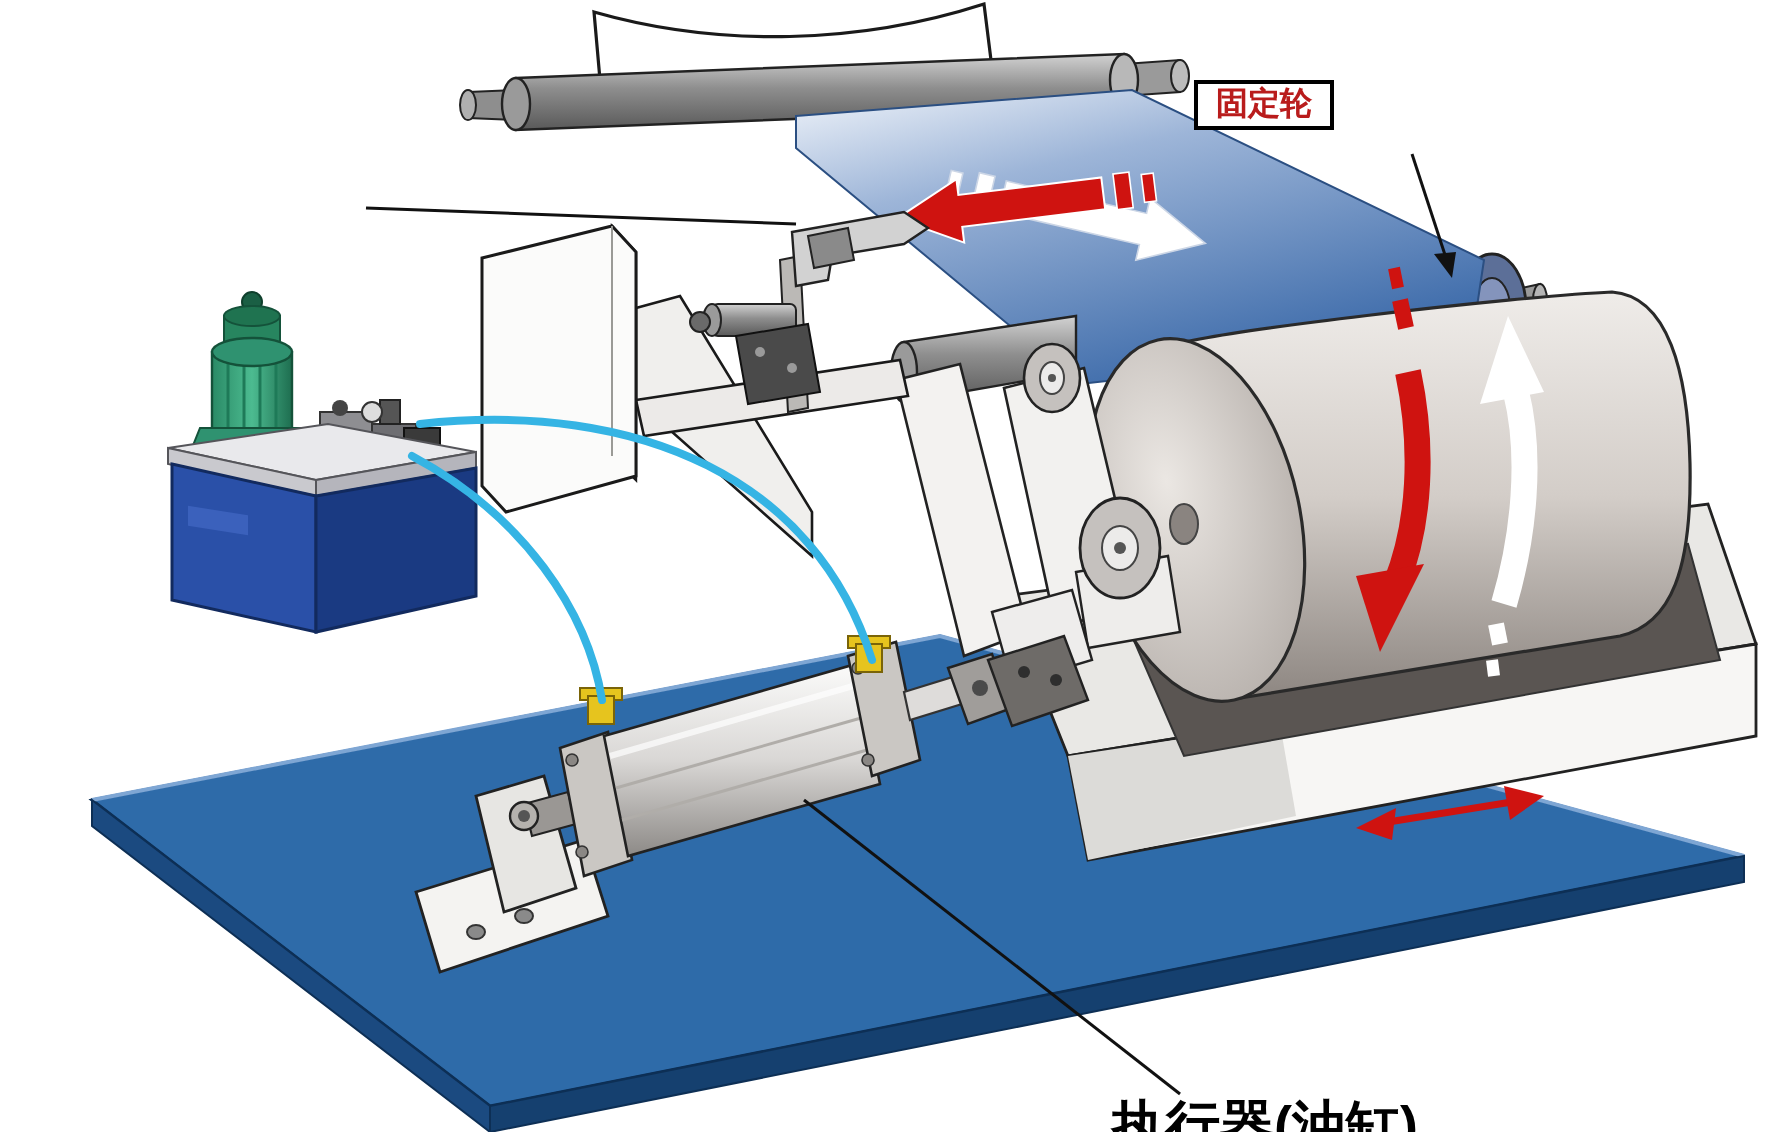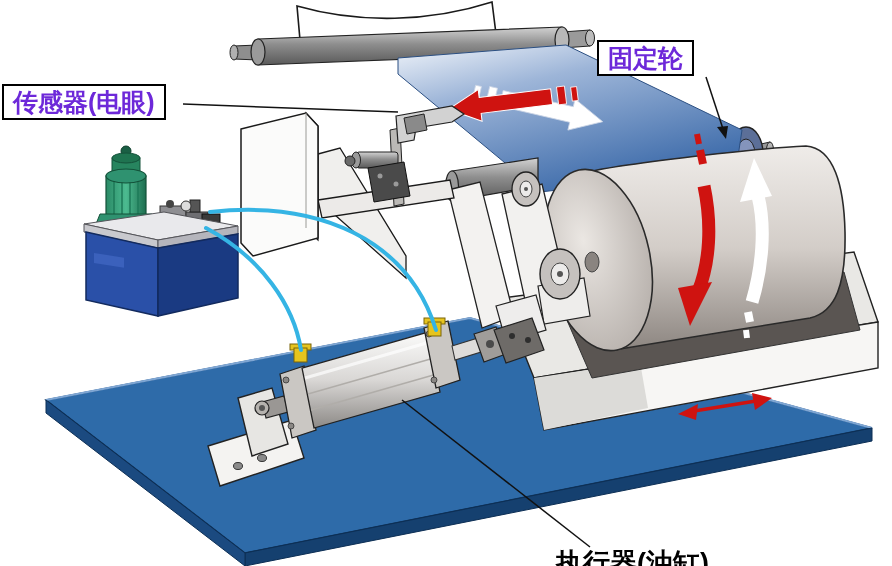--- a/index.html
+++ b/index.html
@@ -3,21 +3,21 @@
 <meta charset="utf-8">
 <style>
   html,body{margin:0;padding:0;background:#fff;}
   .canvas{
     position:relative;width:892px;height:566px;background:#ffffff;
     overflow:hidden;font-family:"Liberation Sans",sans-serif;
   }
   .canvas svg{position:absolute;left:0;top:0;}
   .label-box{
     position:absolute;background:#ffffff;border:2px solid #000;
-    padding:1px 9px;font-size:25px;font-weight:700;color:#6d28d9;
+    padding:1px 9px;font-size:16px;font-weight:700;color:#b91c1c;
     line-height:1.2;white-space:nowrap;z-index:5;
   }
   #lb-sensor{left:2px;top:84px;}
   #lb-fixed{left:597px;top:40px;}
   .label-plain{
     position:absolute;font-size:27px;font-weight:700;color:#000;
     white-space:nowrap;z-index:5;
   }
   #lb-actuator{left:556px;top:545px;}
 </style>
@@ -264,19 +264,18 @@
   </g>
 
   <g>
     <line x1="183" y1="104" x2="398" y2="112" stroke="#111" stroke-width="1.5"></line>
     <line x1="706" y1="77" x2="724" y2="132" stroke="#111" stroke-width="1.5"></line>
     <polygon points="726,139 717,127 728,126" fill="#111"></polygon>
     <line x1="402" y1="400" x2="590" y2="547" stroke="#111" stroke-width="1.5"></line>
   </g>
 </svg>
 
-<div class="label-box" id="lb-sensor">传感器(电眼)</div>
 
 <div class="label-box" id="lb-fixed">固定轮</div>
 
 <div class="label-plain" id="lb-actuator">执行器(油缸)</div>
 
 </div>
 
 </body></html>

